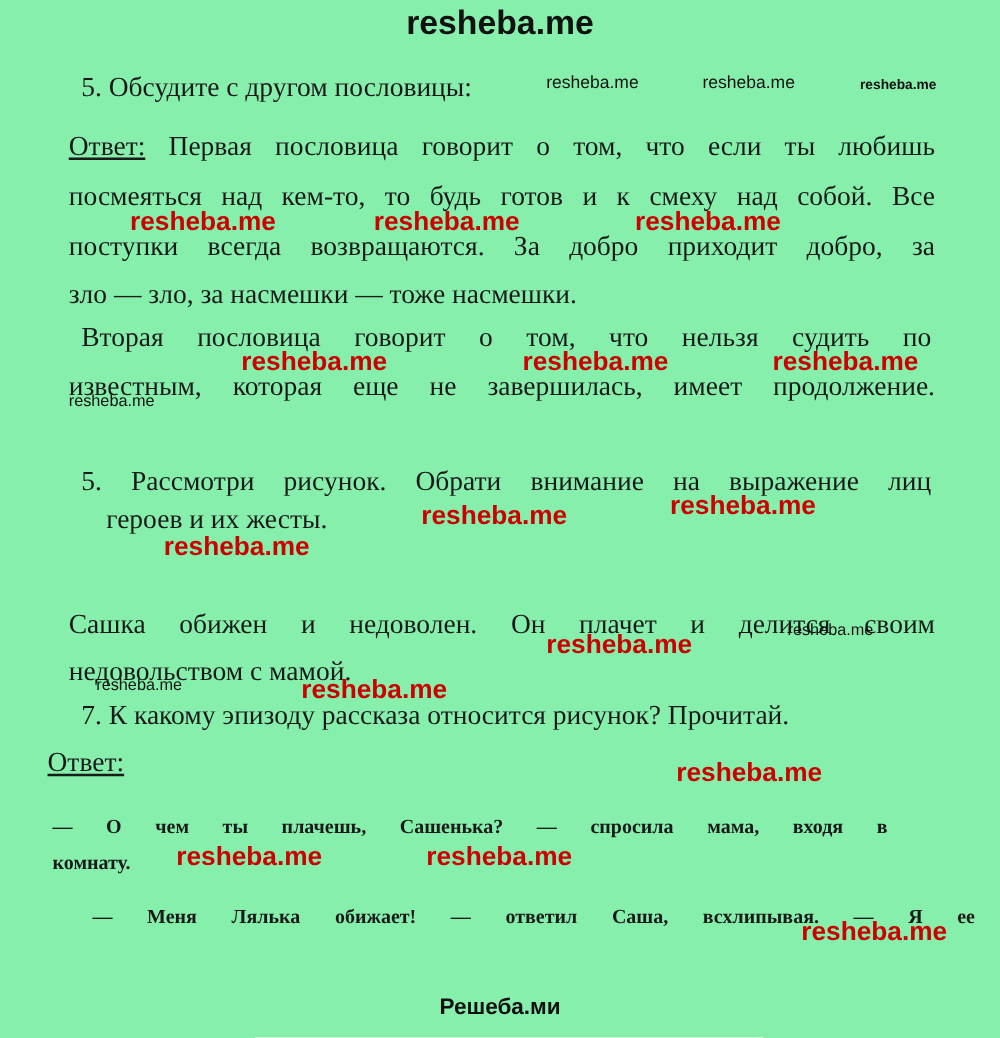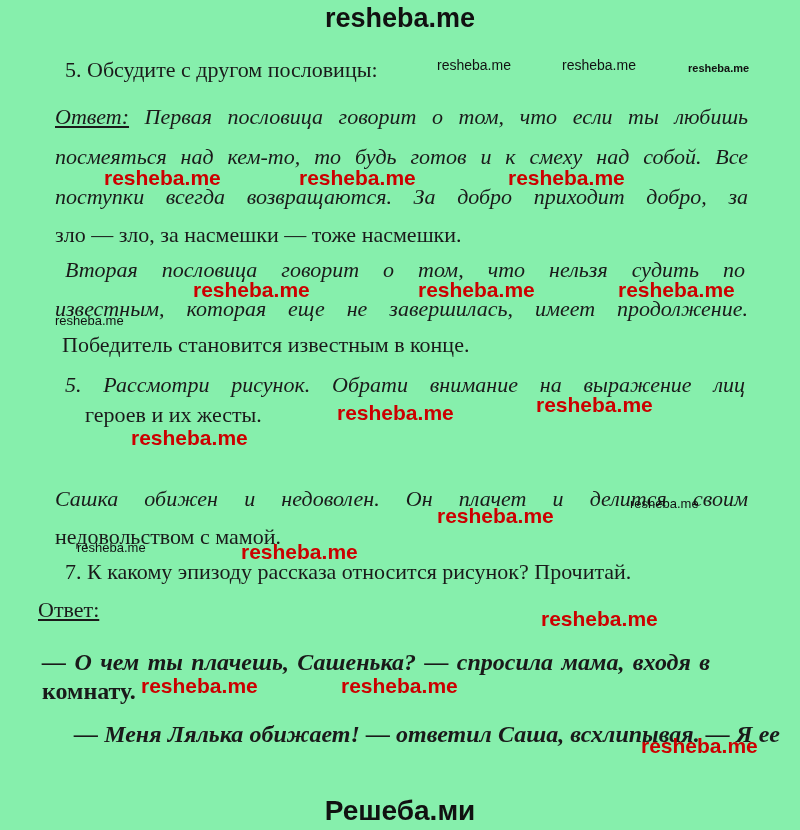--- a/index.html
+++ b/index.html
@@ -14,35 +14,34 @@
   }
   .brand {
     position: absolute;
     left: 0; right: 0;
     text-align: center;
     font-family: "Liberation Sans", sans-serif;
     font-weight: bold;
     color: #111111;
   }
   .brand.top { top: 3px; font-size: 27px; }
-  .brand.bottom { top: 795px; font-size: 28px; }
+  .brand.bottom { top: 795px; font-size: 18px; }
   .line {
     position: absolute;
     font-size: 22px;
     line-height: 26px;
     white-space: nowrap;
   }
   .line.just {
     white-space: normal;
     text-align: justify;
     text-align-last: justify;
-    font-style: italic;
   }
   .ans { text-decoration: underline; }
-  .dlg { font-weight: bold; font-size: 24px; line-height: 24px; }
+  .dlg { font-weight: bold; font-size: 16px; line-height: 24px; }
   
   .l1  { left: 65px;  top: 57px;  }
   .l2  { left: 55px;  top: 104px; width: 693px; }
   .l3  { left: 55px;  top: 144px; width: 693px; }
   .l4  { left: 55px;  top: 184px; width: 693px; }
   .l5  { left: 55px;  top: 222px; }
   .l6  { left: 65px;  top: 257px; width: 680px; }
   .l7  { left: 55px;  top: 296px; width: 693px; }
   .l8  { left: 62px;  top: 332px; }
   .l9  { left: 65px;  top: 372px; width: 680px; }
@@ -71,21 +70,20 @@
   <div class="brand top">resheba.me</div>
 
   <div class="line l1"><span>5. Обсудите с другом пословицы:</span></div>
 
   <div class="line l2 just"><span class="ans">Ответ:</span><span> Первая пословица говорит о том, что если ты любишь</span></div>
   <div class="line l3 just"><span>посмеяться над кем-то, то будь готов и к смеху над собой. Все</span></div>
   <div class="line l4 just"><span>поступки всегда возвращаются. За добро приходит добро, за</span></div>
   <div class="line l5"><span>зло — зло, за насмешки — тоже насмешки.</span></div>
   <div class="line l6 just"><span>Вторая пословица говорит о том, что нельзя судить по</span></div>
   <div class="line l7 just"><span>известным, которая еще не завершилась, имеет продолжение.</span></div>
-  <div class="line l8"><span>Победитель становится известным в конце.</span></div>
 
   <div class="line l9 just"><span>5. Рассмотри рисунок. Обрати внимание на выражение лиц</span></div>
   <div class="line l10"><span>героев и их жесты.</span></div>
 
   <div class="line l12 just"><span>Сашка обижен и недоволен. Он плачет и делится своим</span></div>
   <div class="line l13"><span>недовольством с мамой.</span></div>
 
   <div class="line l14"><span>7. К какому эпизоду рассказа относится рисунок? Прочитай.</span></div>
   <div class="line l15"><span class="ans">Ответ:</span></div>
 

